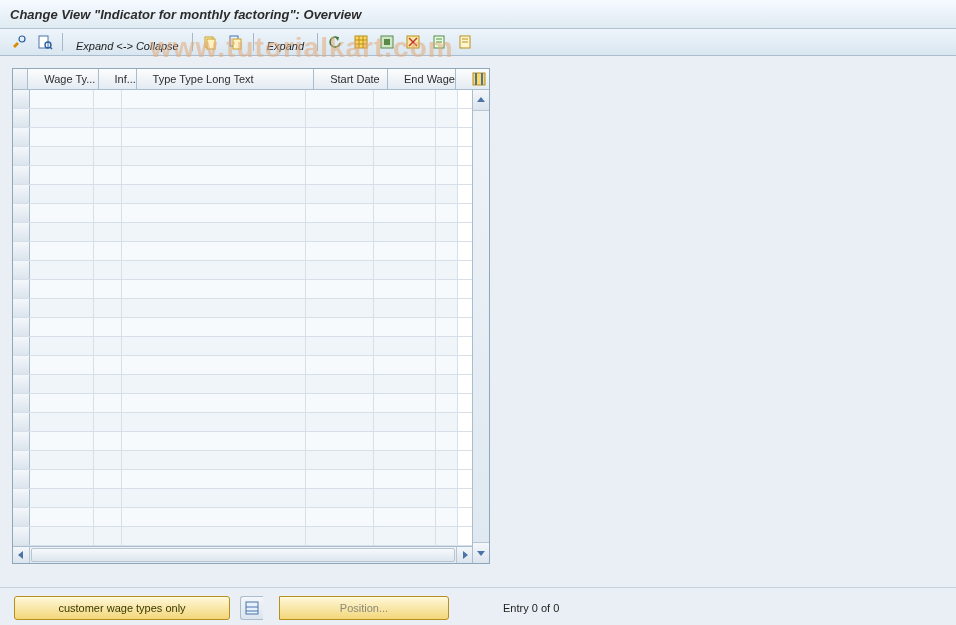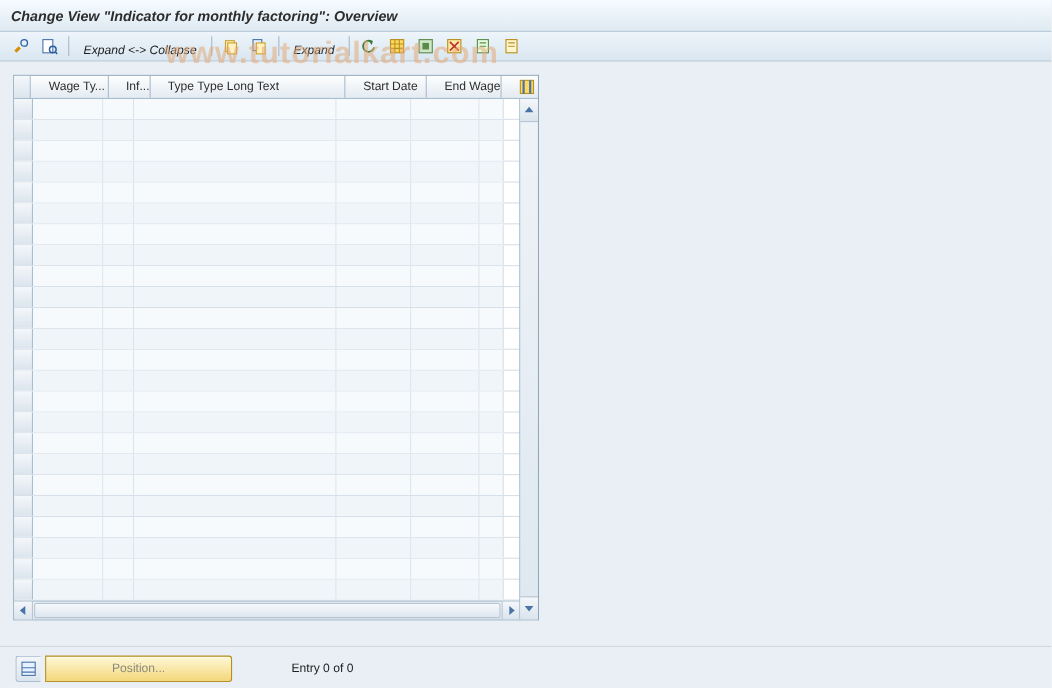--- a/index.html
+++ b/index.html
@@ -187,21 +187,21 @@
     border-radius: 3px;
     color: #3a3a00;
     cursor: pointer;
     display: flex; align-items: center; justify-content:center;
     box-shadow: inset 0 1px 0 #fffbe6;
   }
   .push-btn-wide { min-width: 186px; }
   .push-btn.disabled {
     color: #8a8a7a; cursor:default;
   }
-  .footer .pos-group { display:flex; align-items:center; gap:4px; }
+  .footer .pos-group { display:flex; align-items:center; gap:16px; }
   .footer .pos-icon-box {
     width:22px; height:22px;
     background: linear-gradient(#f4f7fa,#dbe4ed);
     border:1px solid #a9bdcf; border-right:none;
     border-radius:3px 0 0 3px;
     display:flex; align-items:center; justify-content:center;
   }
   .footer .push-btn.pos { border-radius:0 3px 3px 0; min-width:140px; }
   .status-text {
     margin-left: 44px;
@@ -598,20 +598,23 @@
           <svg width="8" height="8">
               <path d="M0 2 L4 7 L8 2 Z" fill="#4a74a8"></path>
             </svg>
         </div>
       </div>
     </div>
   </div>
 </div>
 
 <div class="footer">
+  <div class="push-btn push-btn-wide">
+    <span>customer wage types only</span>
+  </div>
   <div class="pos-group">
     <div class="pos-icon-box">
       <span class="ic">
         <svg width="14" height="14">
             <rect x="1" y="1" width="12" height="12" fill="#e8f1ff" stroke="#4a74a8"></rect>
             <line x1="1" y1="6" x2="13" y2="6" stroke="#4a74a8"></line>
             <line x1="1" y1="10" x2="13" y2="10" stroke="#4a74a8"></line>
           </svg>
       </span>
     </div>

